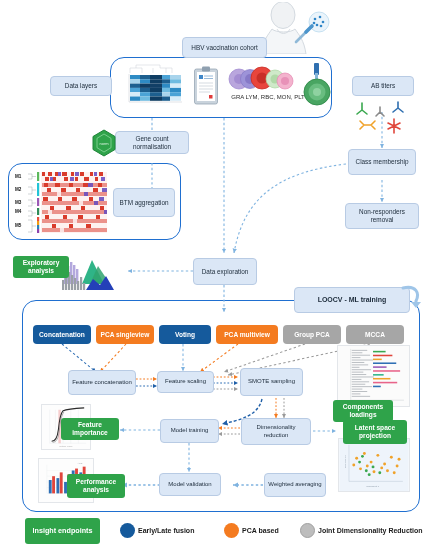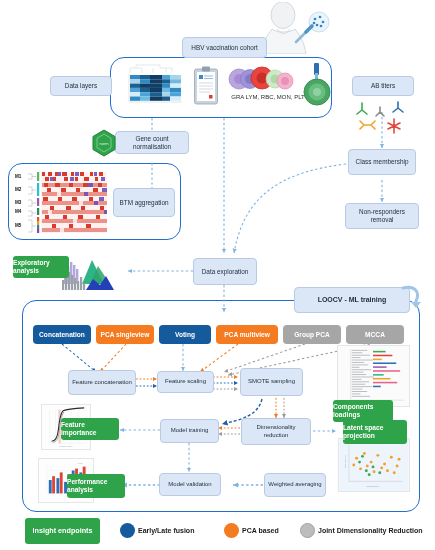--- a/index.html
+++ b/index.html
@@ -24,21 +24,21 @@
     text-align: center;
     padding: 2px 3px;
     z-index: 6;
   }
   .node.sm { font-size: 6px; }
 
   .solidbox {
     position: absolute;
     border-radius: 4px;
     display:flex; align-items:center; justify-content:center;
-    text-align:left;
+    text-align:center;
     font-size: 6.6px; line-height:1.2;
     color:#fff; font-weight:600;
     z-index: 7;
   }
   .blue   { background:#155a9c; }
   .orange { background:#f47b20; }
   .grey   { background:#a6a6a6; }
   .green  { background:#2fa34a; color:#fff; font-weight:700;
             border-radius:3px; }
 

